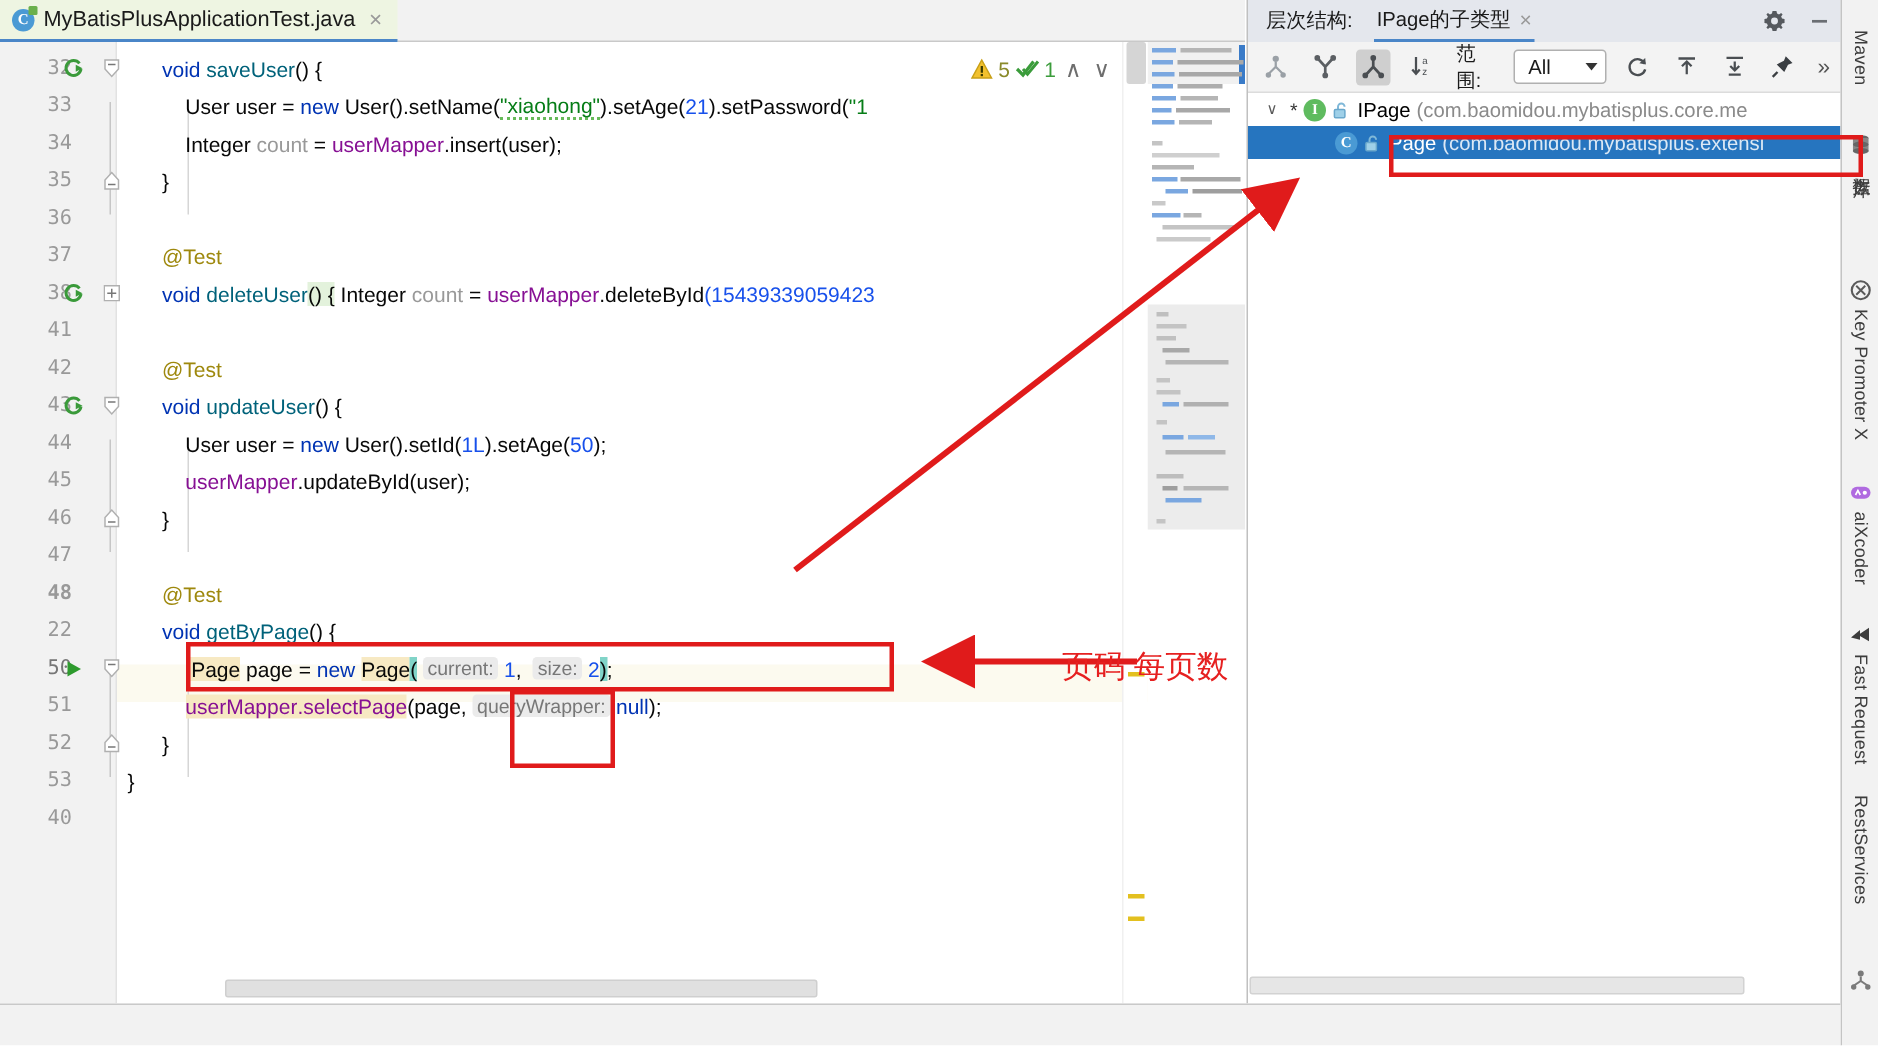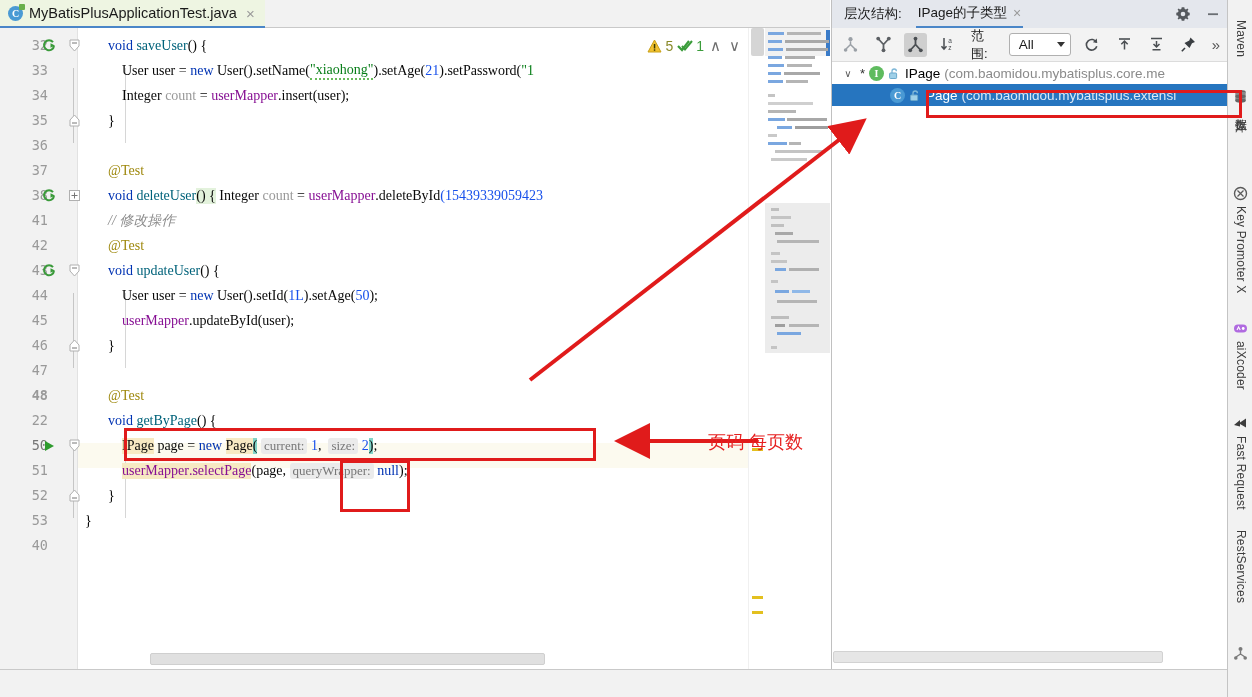--- a/index.html
+++ b/index.html
@@ -43,21 +43,21 @@
     position: absolute; left: 0; top: 28px; width: 830px; height: 641px;
     background: #ffffff; overflow: hidden;
   }
   .gutter {
     position: absolute; left: 0; top: 0; width: 78px; height: 100%;
     background: #f2f2f2; border-right: 1px solid #e2e2e2;
   }
   .line {
     position: absolute; left: 0; width: 100%; height: 25px;
     display: flex; align-items: center;
-    font-family: Liberation Serif, serif; font-size: 14px;
+    font-family: Liberation Sans, sans-serif; font-size: 14px;
     white-space: pre; color: #080808;
   }
   .lnum {
     position: absolute; width: 48px; text-align: right; left: 0;
     height: 25px; line-height: 25px;
     font-family: "DejaVu Sans Mono", monospace; font-size: 13.5px;
     color: #999999;
   }
   .ln-hl { color: #767676; }
   .row-hl {
@@ -236,21 +236,21 @@
   .bottombar {
     position: absolute; left: 0; bottom: 0; width: 1227px; height: 28px;
     background: #f2f2f2; border-top: 1px solid #c9c9c9;
   }
 
   
   .anno-box {
     position: absolute; border: 3px solid #e01b1b; pointer-events: none;
   }
   .anno-text {
-    position: absolute; color: #e62020; font-size: 18px;
+    position: absolute; color: #e62020; font-size: 21px;
     font-family: "Liberation Sans", sans-serif; white-space: nowrap;
   }
   svg.anno-svg {
     position: absolute; left: 0; top: 0; width: 1252px; height: 697px;
     pointer-events: none;
   }
 </style>
 </head>
 <body>
 
@@ -373,21 +373,20 @@
 
     <div class="line" style="top:55px; left:108px;"><span>    </span><span class="plain">Integer</span><span> </span><span class="gray">count</span><span> </span><span class="plain">=</span><span> </span><span class="fld">userMapper</span><span class="plain">.insert</span><span class="plain">(user);</span></div>
 
     <div class="line" style="top:80px; left:108px;"><span class="plain">}</span></div>
 
 
     <div class="line" style="top:130px; left:108px;"><span class="ann">@Test</span></div>
 
     <div class="line" style="top:155px; left:108px;"><span class="kw">void</span><span> </span><span class="mth">deleteUser</span><span class="hl-green">() {</span><span> </span><span class="plain">Integer</span><span> </span><span class="gray">count</span><span> </span><span class="plain">=</span><span> </span><span class="fld">userMapper</span><span class="plain">.deleteById</span><span class="num">(15439339059423</span></div>
 
-    <div class="line" style="top:180px; left:108px;"><span class="cmt">// 修改操作</span></div>
 
     <div class="line" style="top:205px; left:108px;"><span class="ann">@Test</span></div>
 
     <div class="line" style="top:230px; left:108px;"><span class="kw">void</span><span> </span><span class="mth">updateUser</span><span class="plain">() {</span></div>
 
     <div class="line" style="top:255px; left:108px;"><span>    </span><span class="plain">User</span><span> </span><span class="plain">user</span><span> </span><span class="plain">=</span><span> </span><span class="kw">new</span><span> </span><span class="plain">User</span><span class="plain">()</span><span class="plain">.setId</span><span class="plain">(</span><span class="num">1L</span><span class="plain">)</span><span class="plain">.setAge</span><span class="plain">(</span><span class="num">50</span><span class="plain">);</span></div>
 
     <div class="line" style="top:280px; left:108px;"><span>    </span><span class="fld">userMapper</span><span class="plain">.updateById</span><span class="plain">(user);</span></div>
 
     <div class="line" style="top:305px; left:108px;"><span class="plain">}</span></div>

